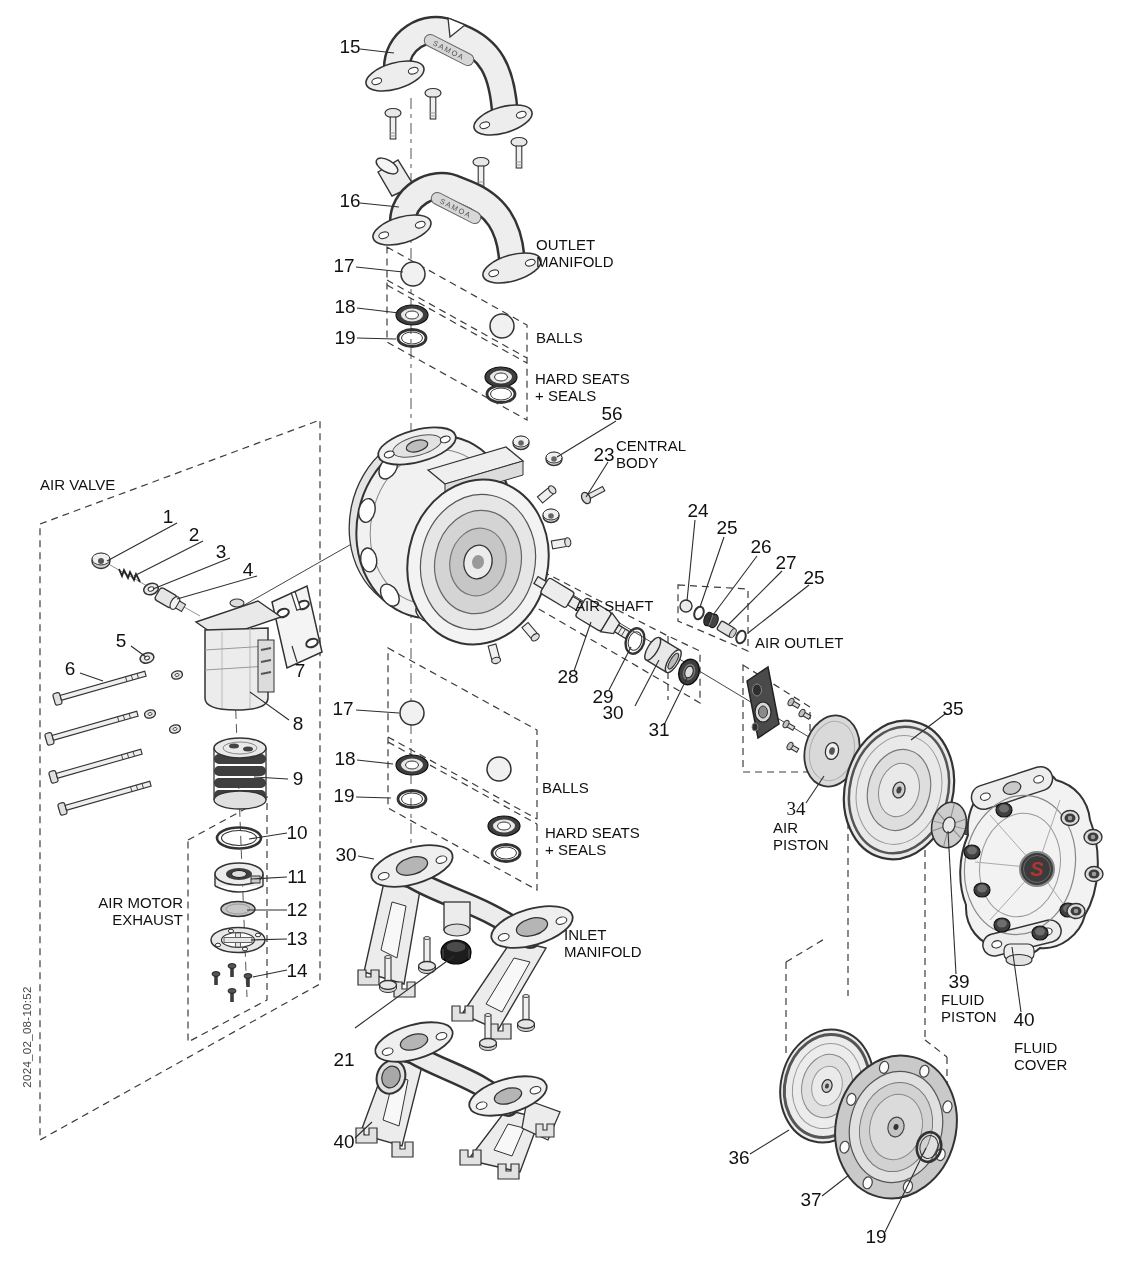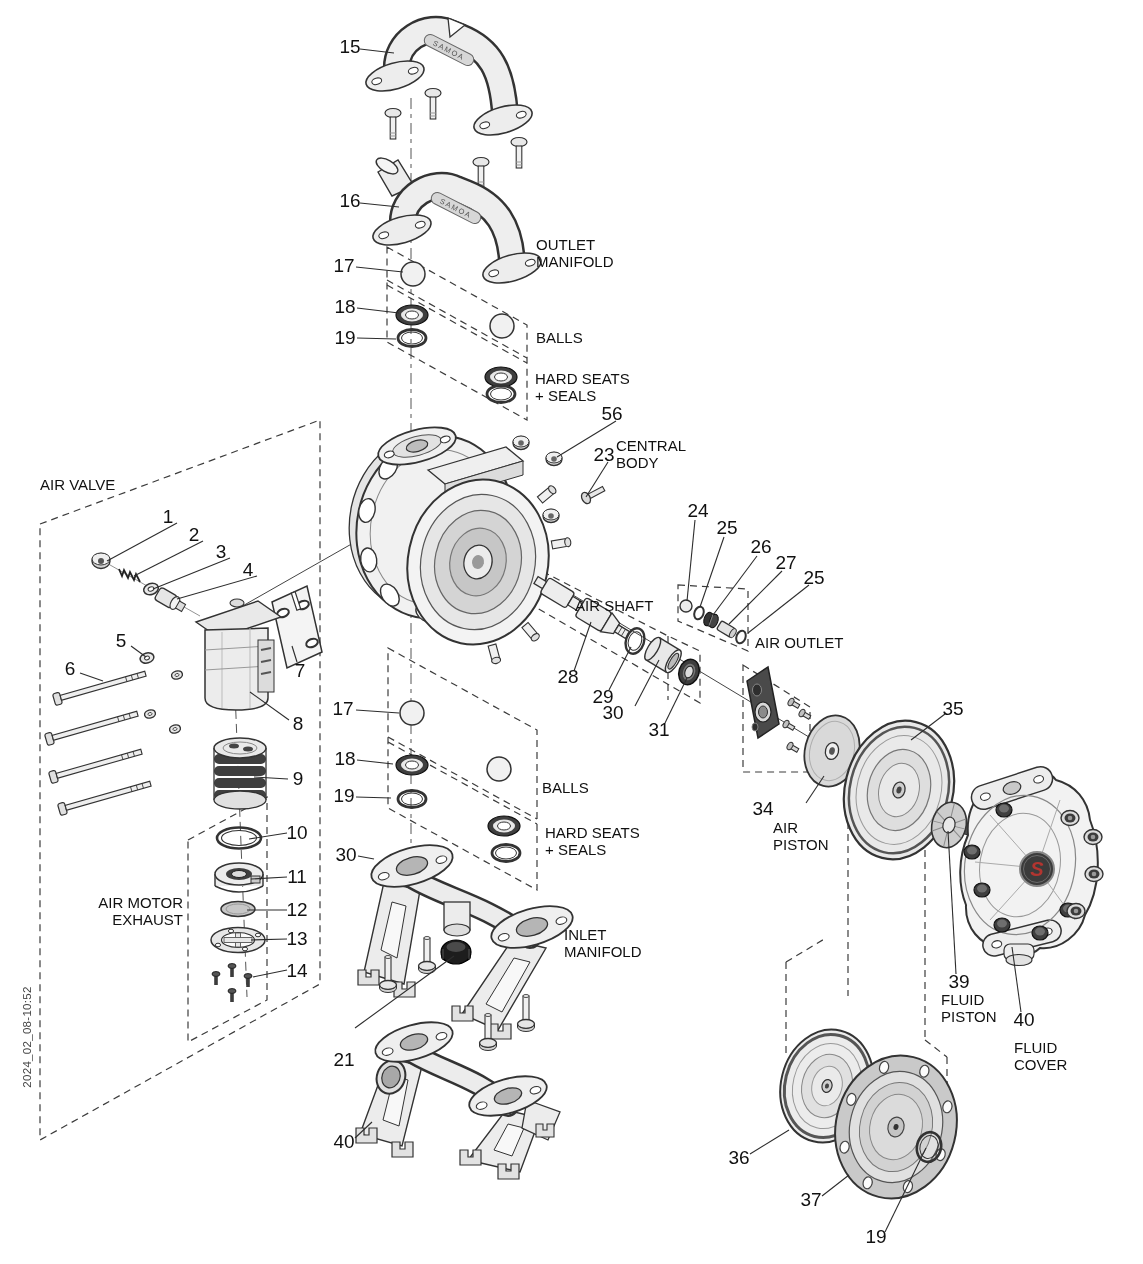--- a/index.html
+++ b/index.html
@@ -769,21 +769,21 @@
       <div class="co" style="left: 786px; top: 563px;">27</div>
       <div class="co" style="left: 814px; top: 578px;">25</div>
       <div class="co" style="left: 568px; top: 677px;">28</div>
       <div class="co" style="left: 603px; top: 697px;">29</div>
       <div class="co" style="left: 613px; top: 713px;">30</div>
       <div class="co" style="left: 659px; top: 730px;">31</div>
       <div class="co" style="left: 343px; top: 709px;">17</div>
       <div class="co" style="left: 345px; top: 759px;">18</div>
       <div class="co" style="left: 344px; top: 796px;">19</div>
       <div class="co" style="left: 346px; top: 855px;">30</div>
-      <div class="co" style="left: 763px; top: 809px;">34</div>
+      <div class="co" style="left: 796px; top: 809px; font-family: Liberation Serif, serif;">34</div>
       <div class="co" style="left: 953px; top: 709px;">35</div>
       <div class="co" style="left: 959px; top: 982px;">39</div>
       <div class="co" style="left: 1024px; top: 1020px;">40</div>
       <div class="co" style="left: 344px; top: 1032px; margin-top: 28px;">21</div>
       <div class="co" style="left: 344px; top: 1142px;">40</div>
       <div class="co" style="left: 739px; top: 1158px;">36</div>
       <div class="co" style="left: 811px; top: 1200px;">37</div>
       <div class="co" style="left: 876px; top: 1237px;">19</div>
       <div class="sl" style="left: 40px; top: 477px;">AIR VALVE</div>
       <div class="sl" style="left: 536px; top: 237px;">OUTLET

